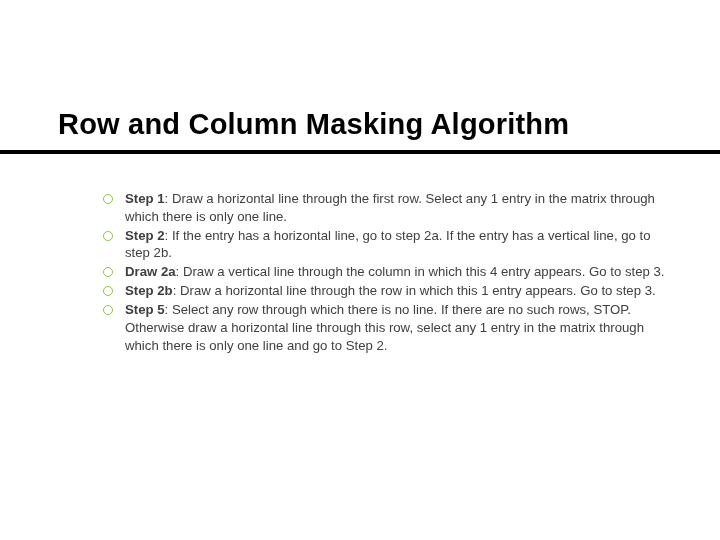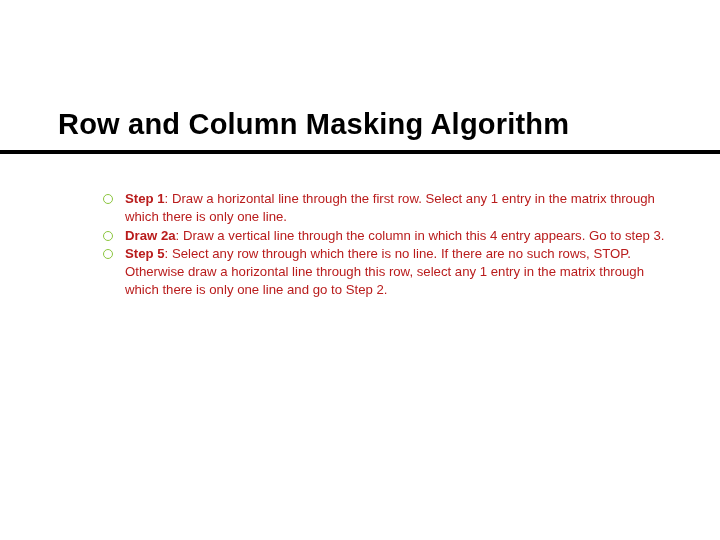--- a/index.html
+++ b/index.html
@@ -27,21 +27,21 @@
     height: 4px;
     background: #000;
   }
   .body {
     position: absolute;
     left: 125px;
     top: 190px;
     width: 550px;
     font-size: 13.2px;
     line-height: 1.35;
-    color: #b91c1c;
+    color: #404040;
   }
   .bullet {
     position: relative;
     margin-bottom: 1px;
   }
   .bullet::before {
     content: "";
     position: absolute;
     left: -22px;
     top: 4px;
@@ -58,19 +58,25 @@
 
 <div class="slide">
   <div class="title">Row and Column Masking Algorithm</div>
   <div class="title-underline"></div>
 
   <div class="body">
     <div class="bullet">
       <span class="step-label">Step 1</span><span>: Draw a horizontal line through the first row. Select any 1 entry in the matrix through which there is only one line.</span>
     </div>
     <div class="bullet">
+      <span class="step-label">Step 2</span><span>: If the entry has a horizontal line, go to step 2a. If the entry has a vertical line, go to step 2b.</span>
+    </div>
+    <div class="bullet">
       <span class="step-label">Draw 2a</span><span>: Draw a vertical line through the column in which this 4 entry appears. Go to step 3.</span>
+    </div>
+    <div class="bullet">
+      <span class="step-label">Step 2b</span><span>: Draw a horizontal line through the row in which this 1 entry appears. Go to step 3.</span>
     </div>
     <div class="bullet">
       <span class="step-label">Step 5</span><span>: Select any row through which there is no line. If there are no such rows, STOP. Otherwise draw a horizontal line through this row, select any 1 entry in the matrix through which there is only one line and go to Step 2.</span>
     </div>
   </div>
 </div>
 
 </body></html>

